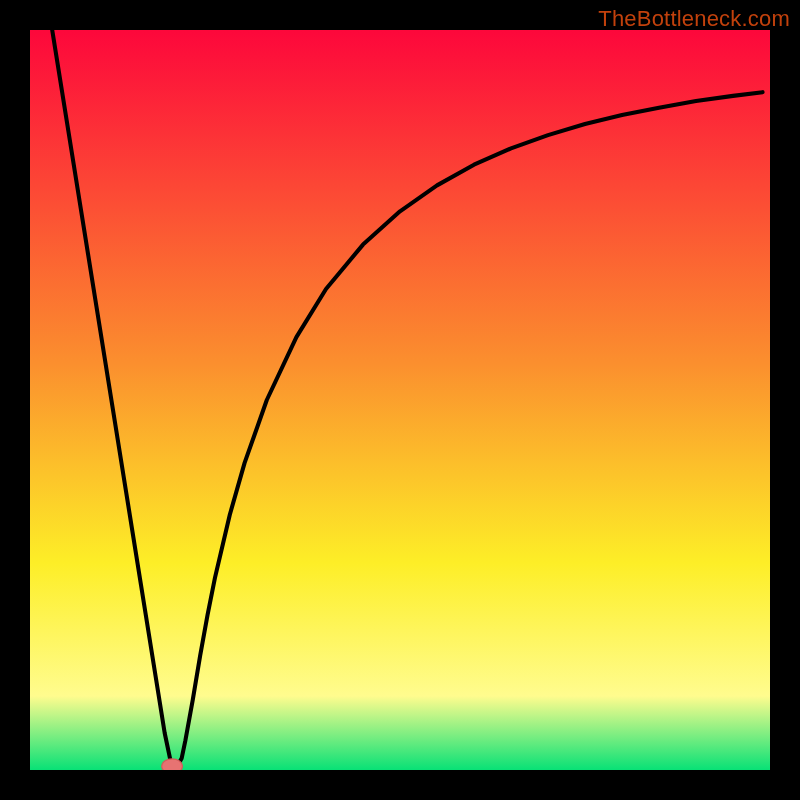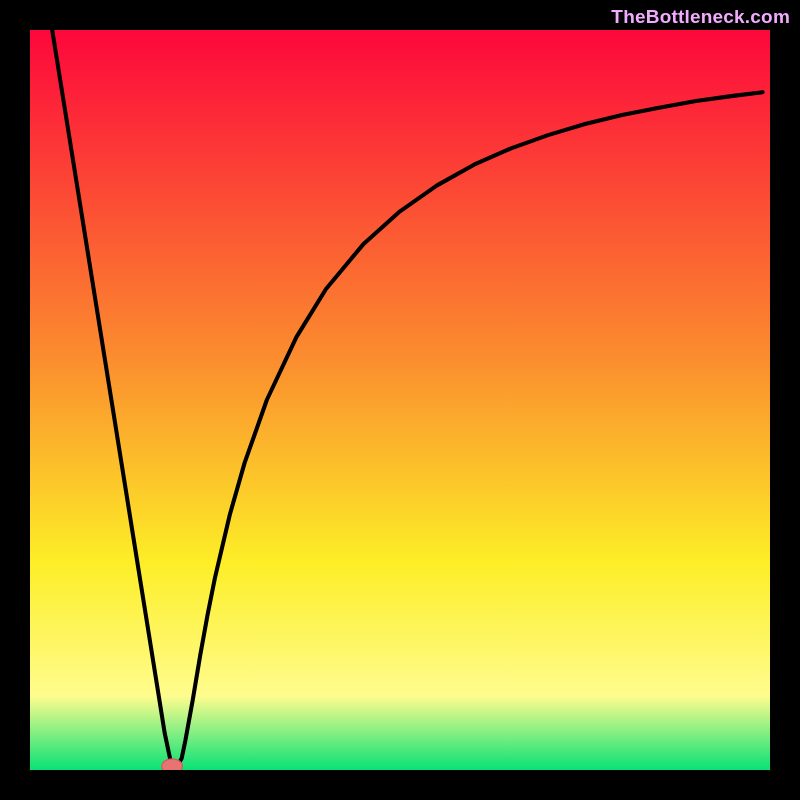--- a/index.html
+++ b/index.html
@@ -21,23 +21,23 @@
     position: absolute;
     left: 30px;
     top: 30px;
     width: 740px;
     height: 740px;
   }
   .attribution {
     position: absolute;
     top: 6px;
     right: 10px;
-    color: #f0abfc;
-    font-size: 19px;
-    font-weight: 700;
+    color: #c2410c;
+    font-size: 22px;
+    font-weight: 400;
     letter-spacing: 0.2px;
   }
 </style>
 </head>
 <body>
 
 <div class="frame">
 
   <div class="attribution">TheBottleneck.com</div>
 

